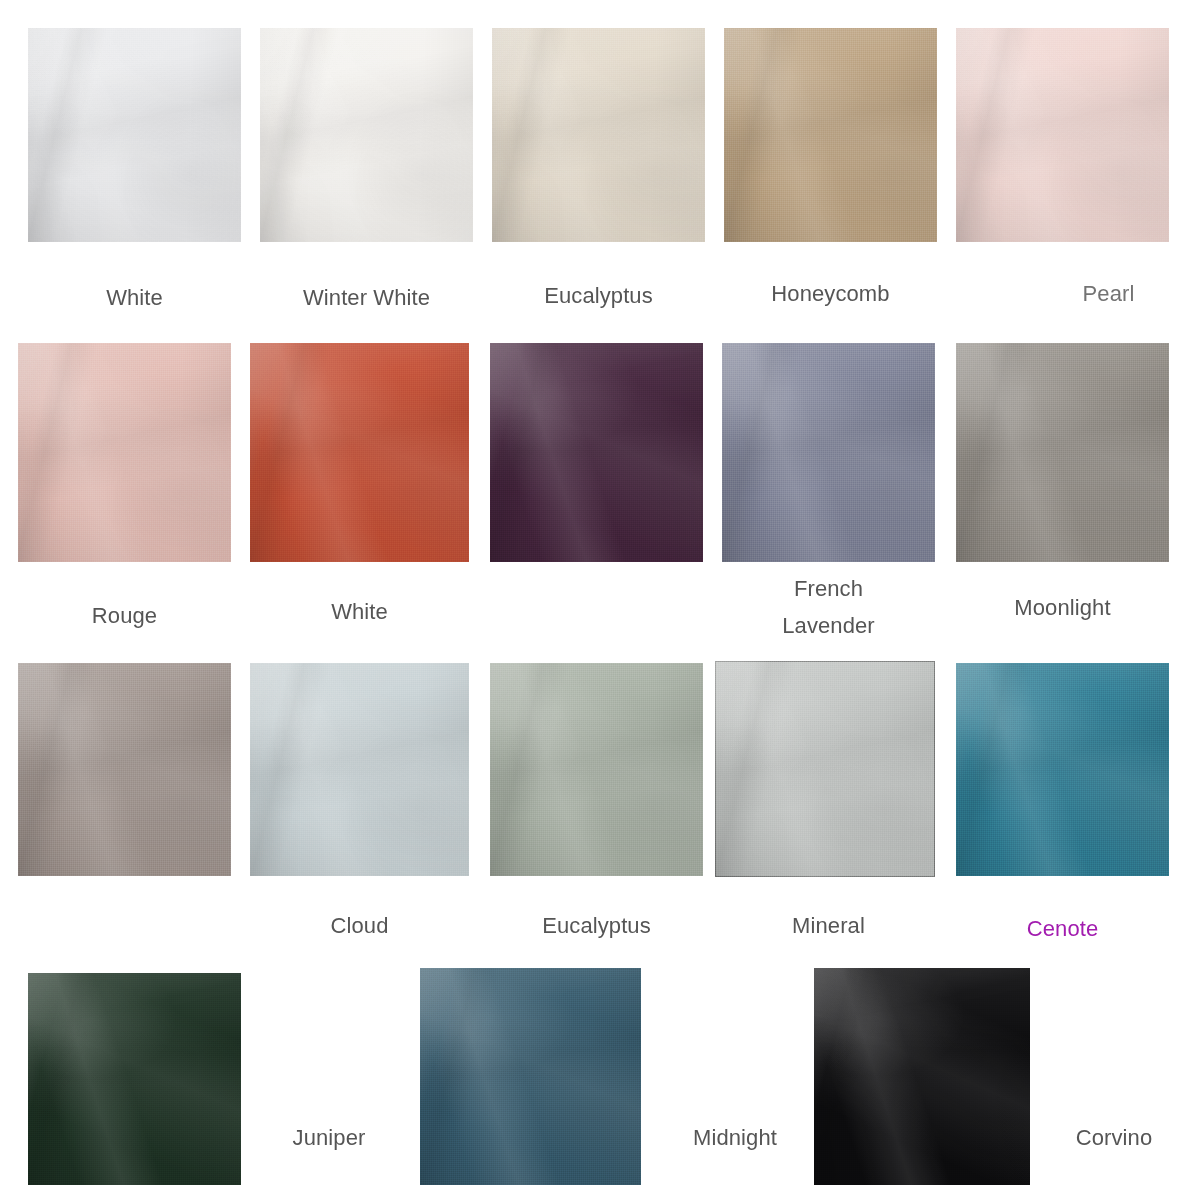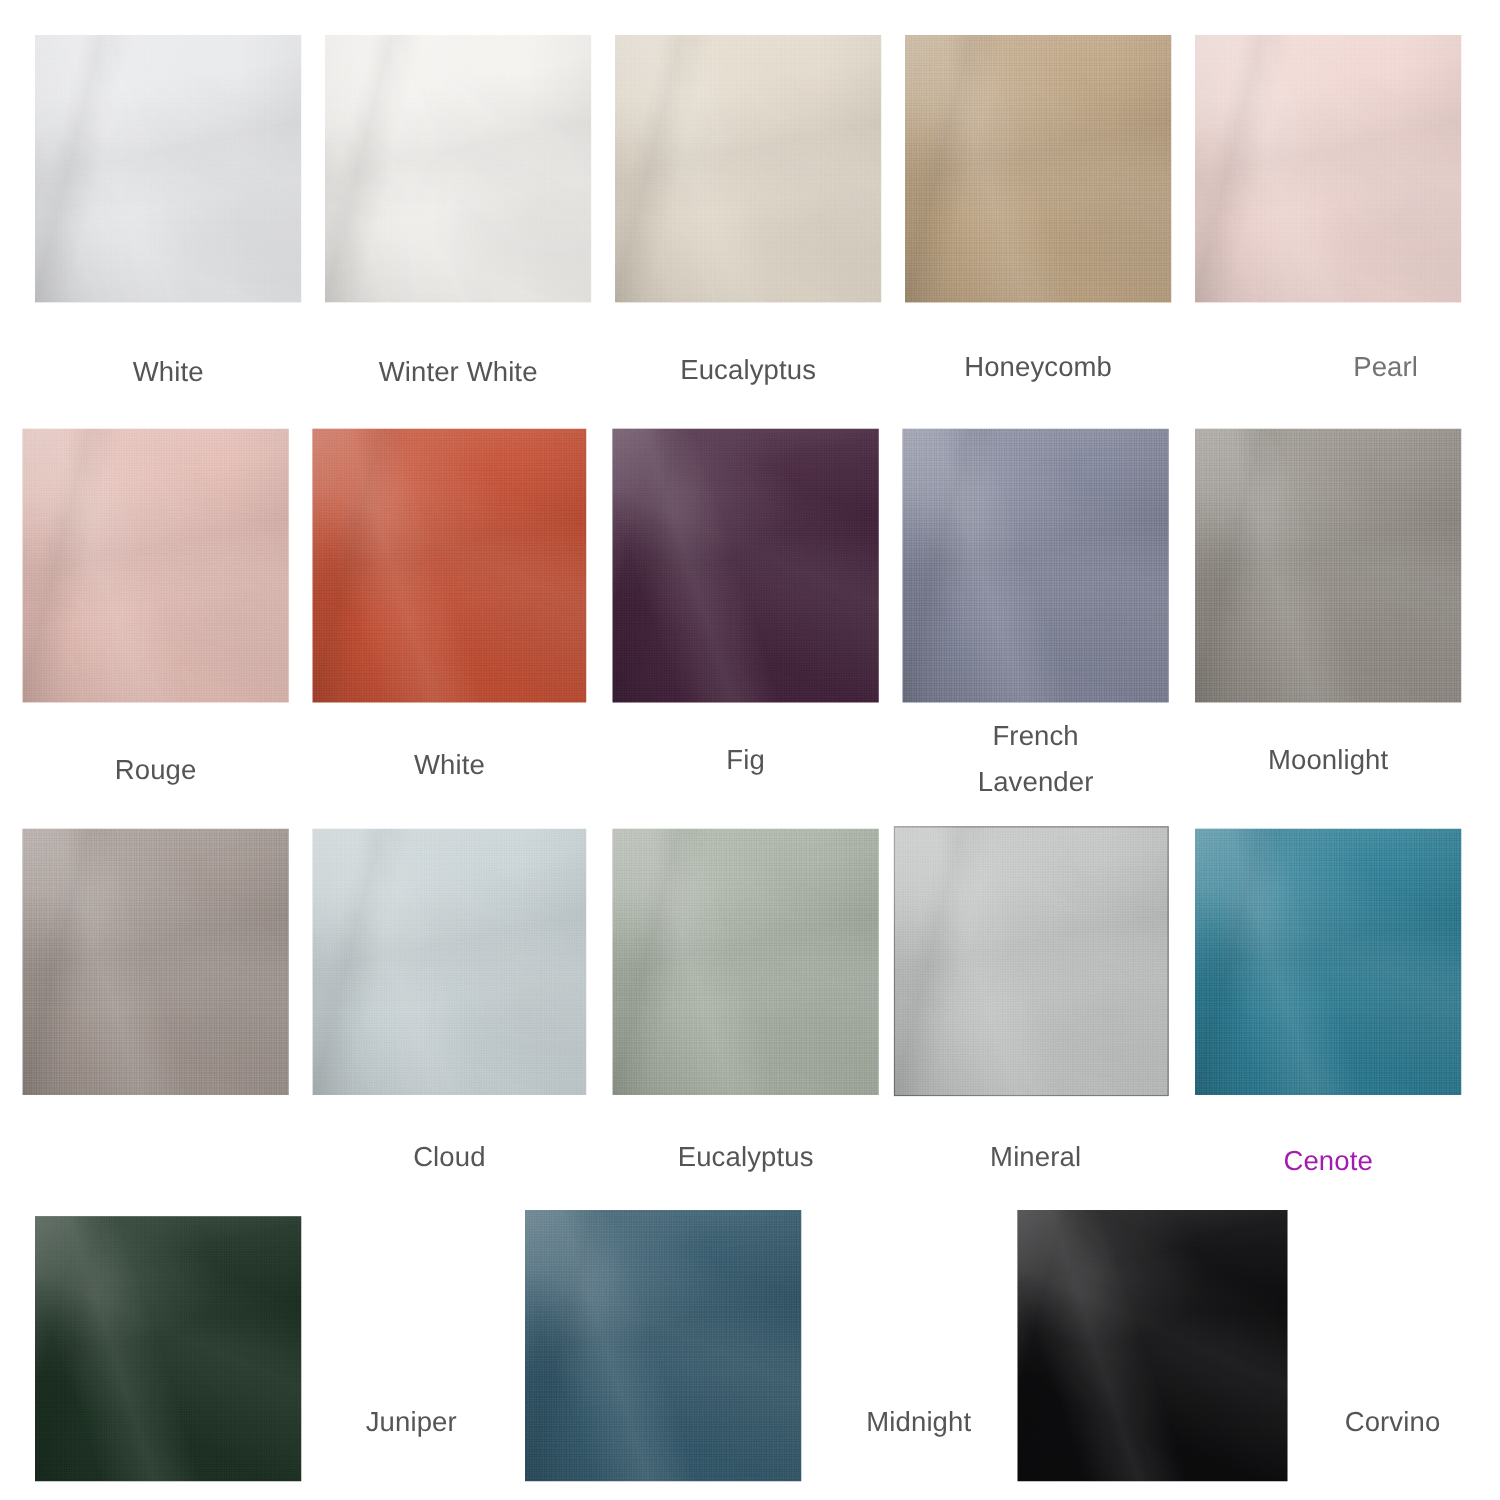--- a/index.html
+++ b/index.html
@@ -153,21 +153,20 @@
         <span class="shade"></span>
       </div>
       <div class="label" style="left: 250px; top: 596px; width: 219px; color: rgb(85, 85, 85); pointer-events: auto;">White</div>
     </div>
     <div class="swatch-cell" style="left: 0px; top: 0px; width: 1200px; height: 1200px; pointer-events: none;">
       <div class="swatch" style="position: absolute; left: 490px; top: 343px; width: 213px; height: 219px; background-color: rgb(68, 36, 60); pointer-events: auto;">
         <span class="weave"></span>
         <span class="crease" style="background-position: 59% 71%;"></span>
         <span class="shade"></span>
       </div>
-      <div class="label" style="left: 490px; top: 592px; width: 213px; color: rgb(85, 85, 85); pointer-events: auto;">Fig</div>
     </div>
     <div class="swatch-cell" style="left: 0px; top: 0px; width: 1200px; height: 1200px; pointer-events: none;">
       <div class="swatch" style="position: absolute; left: 722px; top: 343px; width: 213px; height: 219px; background-color: rgb(127, 131, 152); pointer-events: auto;">
         <span class="weave"></span>
         <span class="crease" style="background-position: 96% 24%;"></span>
         <span class="shade"></span>
       </div>
       <div class="label two-line" style="left: 722px; top: 570px; width: 213px; color: rgb(85, 85, 85); pointer-events: auto;">French
 Lavender</div>
     </div>

